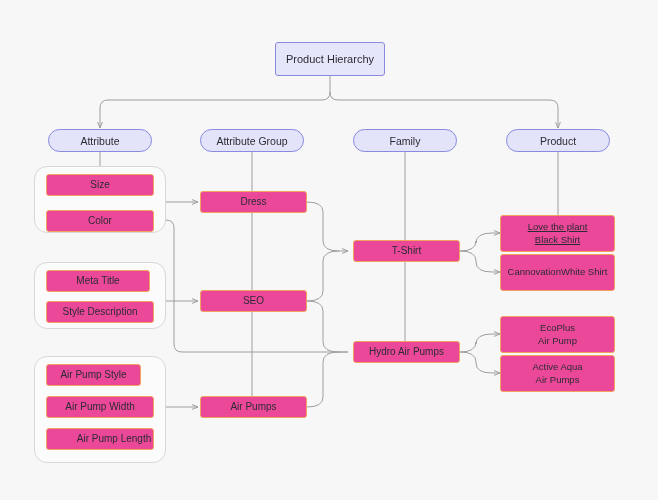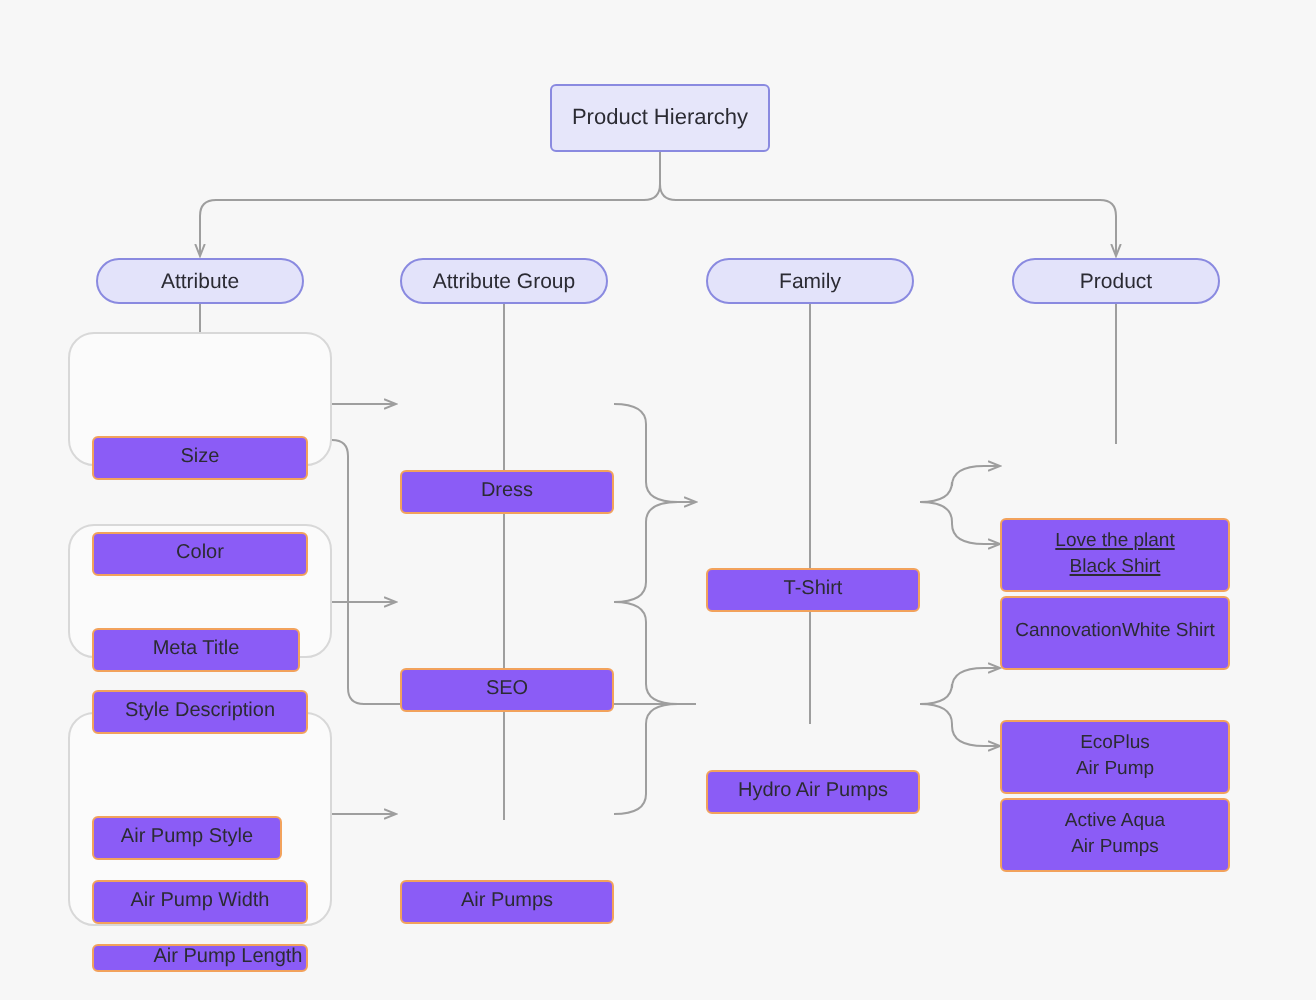--- a/index.html
+++ b/index.html
@@ -44,26 +44,25 @@
     font-size: 11px;
   }
   .pill {
     background: #e3e3fa;
     border: 1.4px solid #8a8ae0;
     border-radius: 14px;
     font-size: 10.5px;
   }
   
   .obox {
-    background: #8b5cf6;
+    background: #ec4899;
     border: 1.5px solid #f2a25c;
     border-radius: 3px;
     font-size: 10px;
     line-height: 12.5px;
-    margin-top: 44px;
   }
   .obox.two-line { font-size: 9.5px; }
   
   .group-box {
     position: absolute;
     box-sizing: border-box;
     background: #fbfbfb;
     border: 1.2px solid #d8d8d8;
     border-radius: 13px;
   }
@@ -129,38 +128,38 @@
     <span>Product</span>
   </div>
 
   <div class="group-box" style="left:34px;top:166px;width:132px;height:67px;"></div>
   <div class="group-box" style="left:34px;top:262px;width:132px;height:67px;"></div>
   <div class="group-box" style="left:34px;top:356px;width:132px;height:107px;"></div>
 
   <div class="node obox" style="left:46px;top:174px;width:108px;height:22px;">
     <span>Size</span>
   </div>
-  <div class="node obox" style="left:46px;top:222px;width:108px;height:22px;">
+  <div class="node obox" style="left:46px;top:210px;width:108px;height:22px;">
     <span>Color</span>
   </div>
 
   <div class="node obox" style="left:46px;top:270px;width:104px;height:22px;">
     <span>Meta Title</span>
   </div>
   <div class="node obox" style="left:46px;top:301px;width:108px;height:22px;">
     <span>Style Description</span>
   </div>
 
   <div class="node obox" style="left:46px;top:364px;width:95px;height:22px;">
     <span>Air Pump Style</span>
   </div>
   <div class="node obox" style="left:46px;top:396px;width:108px;height:22px;">
     <span>Air Pump Width</span>
   </div>
-  <div class="node obox" style="left:46px;top:428px;width:108px;height:14px;padding-left:28px;">
+  <div class="node obox" style="left:46px;top:428px;width:108px;height:22px;padding-left:28px;">
     <span>Air Pump Length</span>
   </div>
 
   <div class="node obox" style="left:200px;top:191px;width:107px;height:22px;">
     <span>Dress</span>
   </div>
   <div class="node obox" style="left:200px;top:290px;width:107px;height:22px;">
     <span>SEO</span>
   </div>
   <div class="node obox" style="left:200px;top:396px;width:107px;height:22px;">

